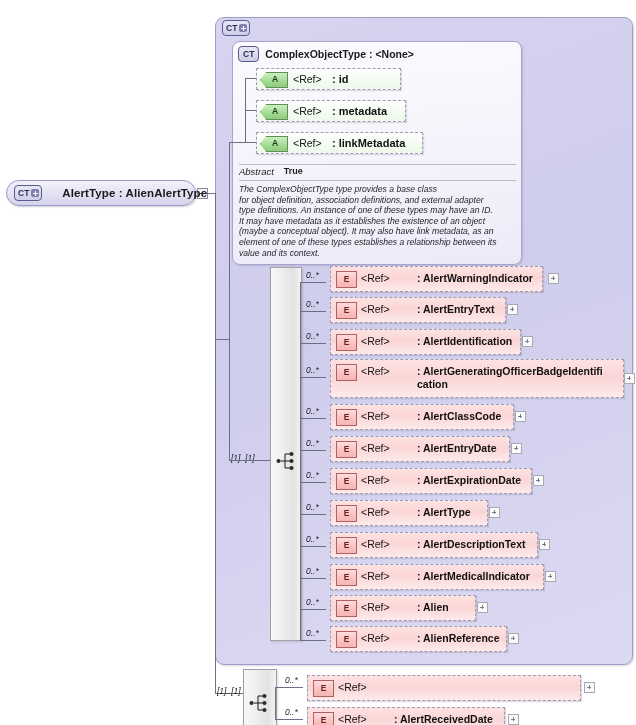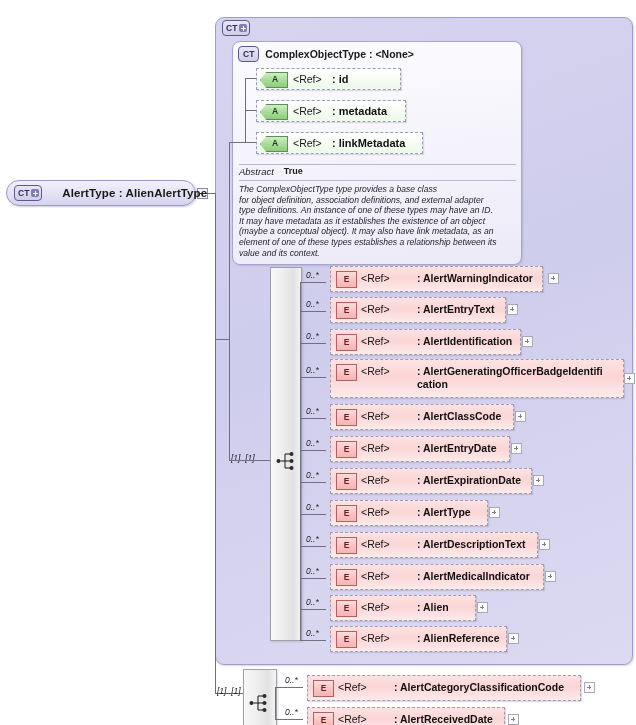--- a/index.html
+++ b/index.html
@@ -479,21 +479,20 @@
   </svg>
   <span class="cardinality" style="left:217px; top:672px;">[1]..[1]</span>
 
   <div class="line-v" style="left:275px; top:673px; height:32px;"></div>
 
   <div class="line-h" style="left:275px; top:673px; width:28px;"></div>
   <span class="occurs" style="left:285px; top:661px;">0..*</span>
   <div class="elem-row" style="left:307px; top:661px; width:272px; height:24px;">
     <span class="elem-badge">E</span>
     <span class="elem-ref">&lt;Ref&gt;</span>
-    <span class="elem-name">: AlertCategoryClassificationCode</span>
   </div>
   <div class="expand-box" style="left:584px; top:668px;"></div>
 
   <div class="line-h" style="left:275px; top:705px; width:28px;"></div>
   <span class="occurs" style="left:285px; top:693px;">0..*</span>
   <div class="elem-row" style="left:307px; top:693px; width:196px; height:24px;">
     <span class="elem-badge">E</span>
     <span class="elem-ref">&lt;Ref&gt;</span>
     <span class="elem-name">: AlertReceivedDate</span>
   </div>

